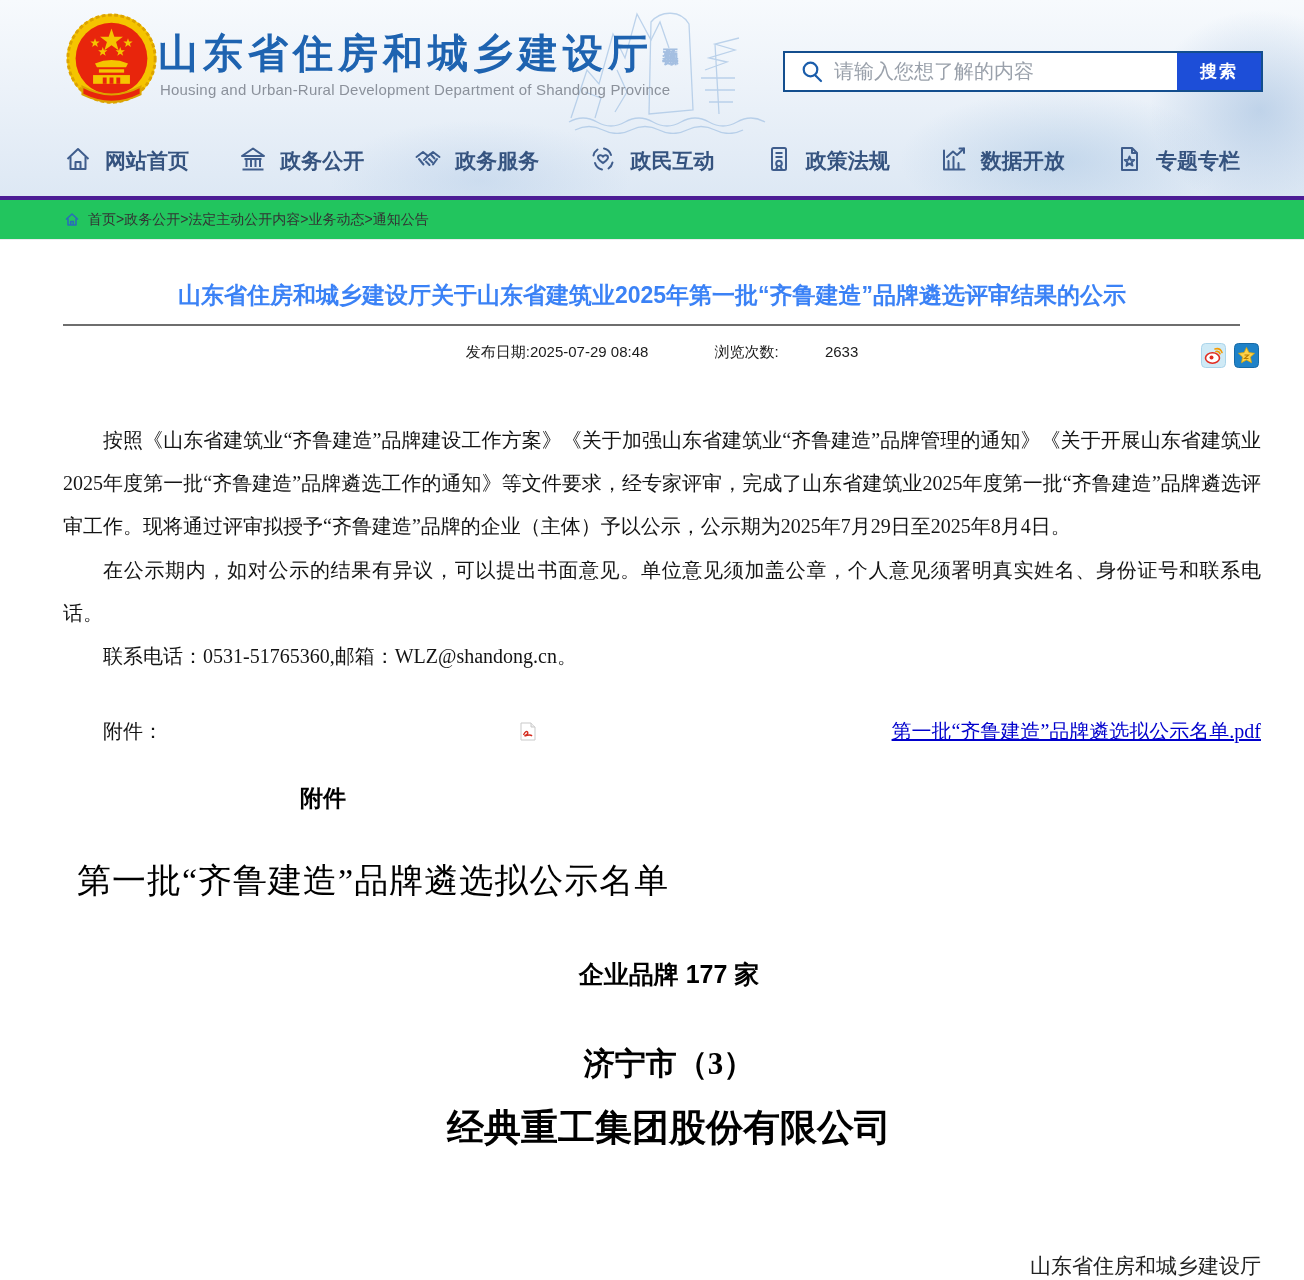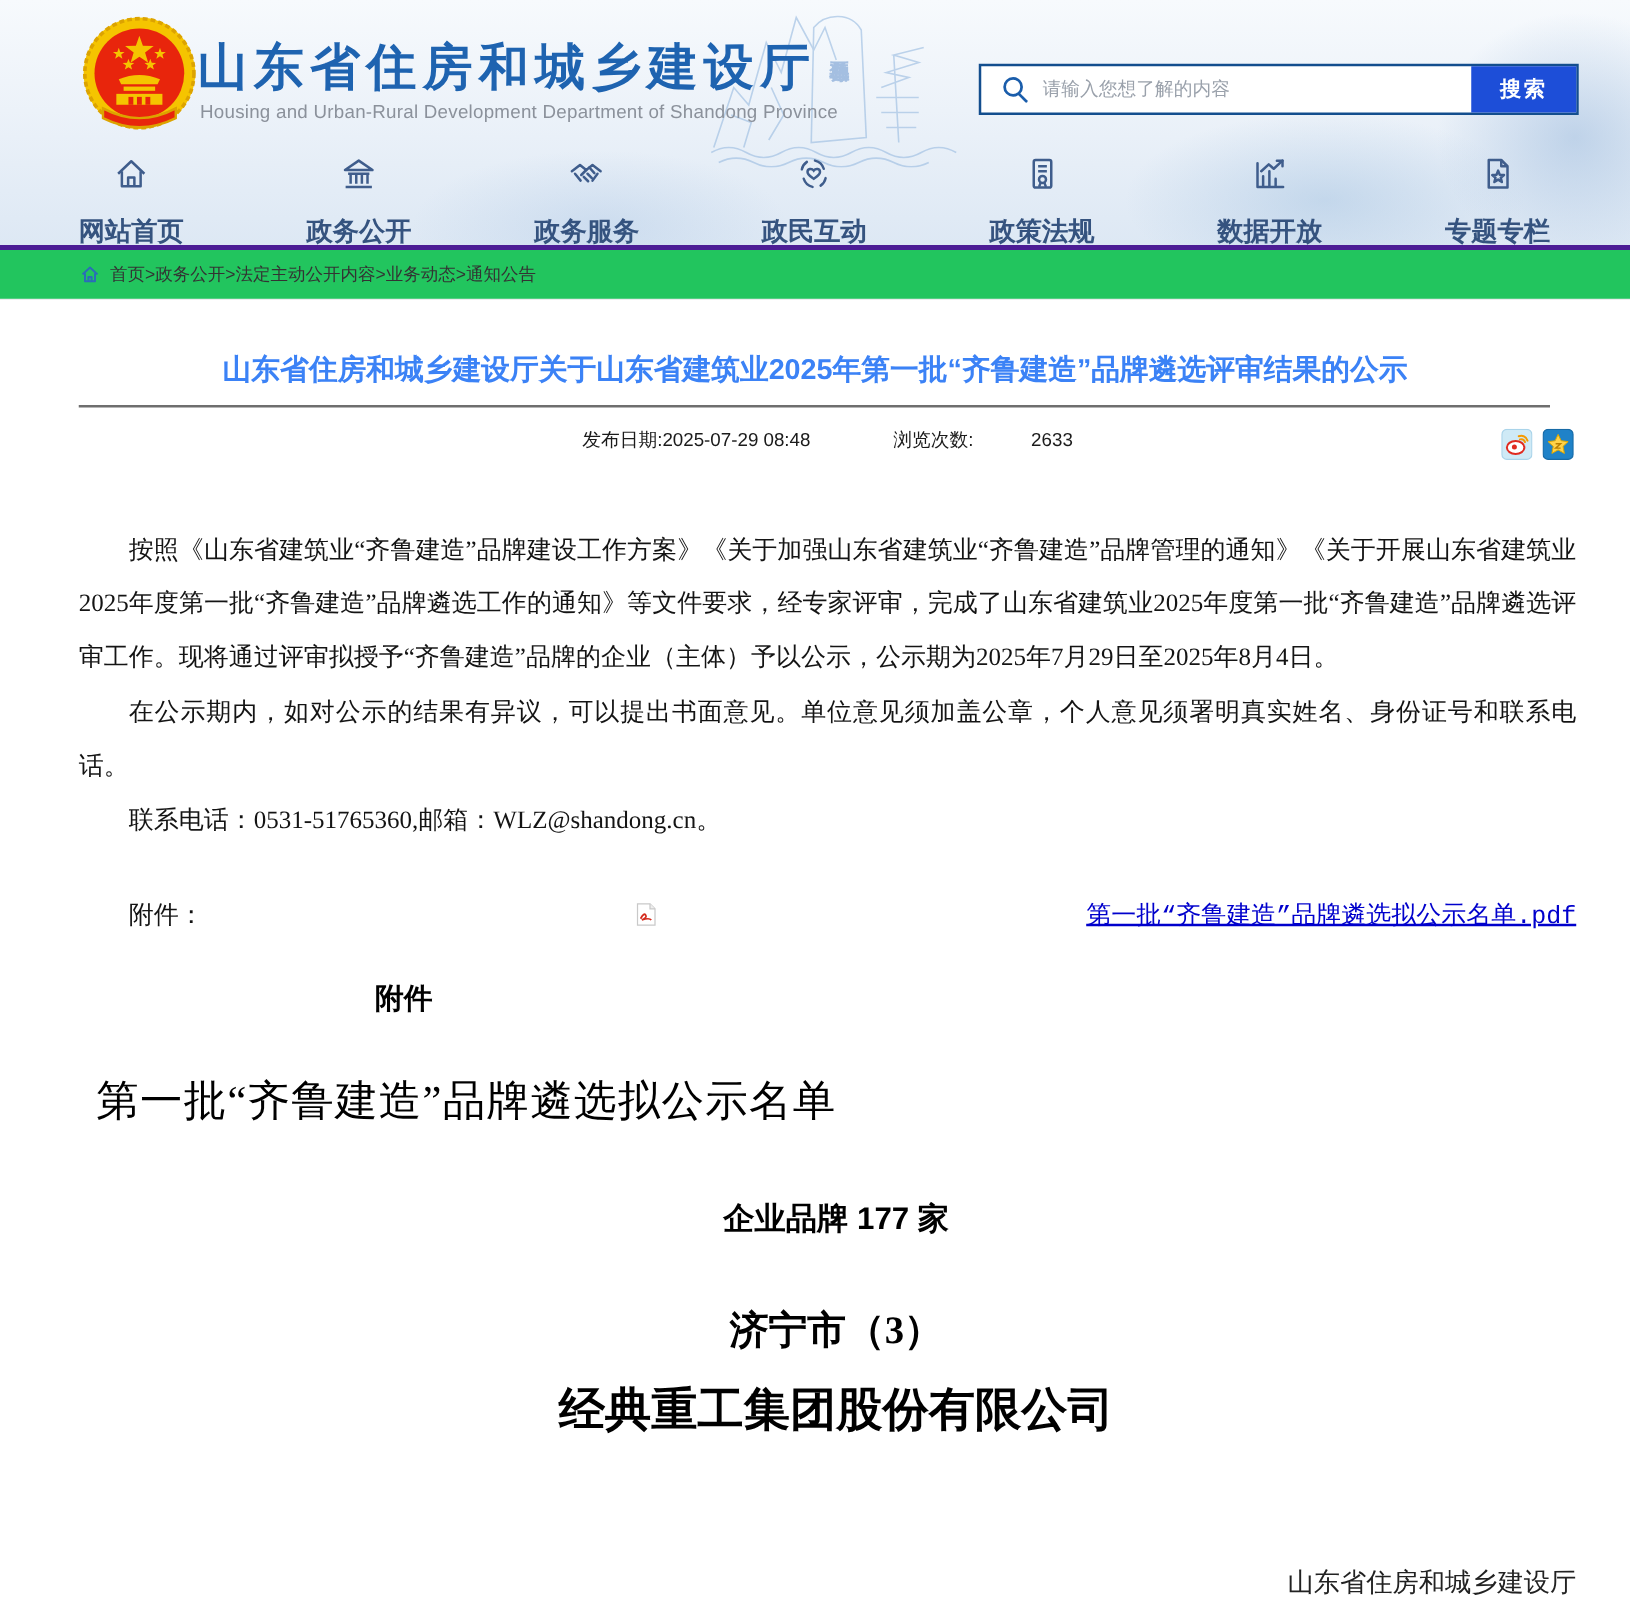--- a/index.html
+++ b/index.html
@@ -25,34 +25,34 @@
   }
   .site-sub{position:absolute;left:160px;top:81px;font-size:15px;color:#8b919b;letter-spacing:.2px;}
   .search-box{
     position:absolute;left:783px;top:51px;width:480px;height:41px;
     box-sizing:border-box;border:2px solid #134e8e;background:#ffffff;
     display:flex;align-items:center;
   }
   .search-box .mag{margin-left:16px;flex:none;display:flex;}
   .search-input{
     flex:1;border:none;outline:none;background:transparent;
-    font-size:15px;color:#7f1d1d;padding:0 10px;min-width:0;
+    font-size:20px;color:#7f1d1d;padding:0 10px;min-width:0;
     font-family:"Liberation Sans","DejaVu Sans",sans-serif;
   }
   .search-input::placeholder{color:#9aa1ab;}
   .search-btn{
     flex:none;width:84px;height:100%;border:none;cursor:pointer;
     background:#1d4ed8;color:#ffffff;font-size:17px;font-weight:bold;letter-spacing:2px;
     font-family:"Liberation Sans","DejaVu Sans",sans-serif;
   }
   .nav{
     position:absolute;left:63px;right:64px;bottom:13px;height:44px;
     display:flex;justify-content:space-between;align-items:center;
   }
-  .nav-item{display:flex;align-items:center;gap:12px;cursor:pointer;flex-direction:column;}
+  .nav-item{display:flex;align-items:center;gap:12px;cursor:pointer;}
   .nav-item .lbl{font-size:21px;font-weight:bold;color:#35537f;white-space:nowrap;}
   
   .crumb-bar{
     height:39px;background:#22c55e;border-top:4px solid #4c1d95;border-bottom:1px solid #ececee;
     display:flex;align-items:center;padding-left:64px;gap:8px;
   }
   .crumb-text{font-size:14px;color:#333;}
   
   .main{padding:0 43px 0 63px;}
   .article-title{
@@ -70,21 +70,21 @@
     font-size:20px;color:#141414;line-height:2.16;text-align:justify;
   }
   .article-body p{margin:0;text-indent:2em;}
   .attach-row{
     margin-top:40px;display:flex;align-items:center;
     font-family:"Liberation Serif","DejaVu Serif",serif;font-size:20px;color:#141414;
     padding-left:40px;
     justify-content:space-between;
   }
   .attach-row .pdfico{margin:0 2px 0 4px;display:flex;}
-  .attach-link{color:#0000cc;text-decoration:underline;cursor:pointer;font-family:Liberation Mono, monospace;}
+  .attach-link{color:#0000cc;text-decoration:underline;cursor:pointer;}
   
   .doc{font-family:"Liberation Serif","DejaVu Serif",serif;color:#000;padding-left:14px;}
   .doc-heading{margin:38px 0 0 223px;font-size:23px;font-weight:bold;}
   .doc-title{margin-top:44px;text-align:left;font-size:34px;font-weight:normal;letter-spacing:1px;}
   .doc-sub{margin-top:54px;text-align:center;font-size:25px;font-weight:bold;
            font-family:"Liberation Sans","DejaVu Sans",sans-serif;}
   .doc-city{margin-top:52px;text-align:center;font-size:31px;font-weight:bold;}
   .doc-company{margin-top:18px;text-align:center;font-size:37px;font-weight:bold;}
   .signature{margin-top:90px;text-align:right;font-family:"Liberation Serif","DejaVu Serif",serif;
              font-size:21px;color:#222;line-height:46px;}

